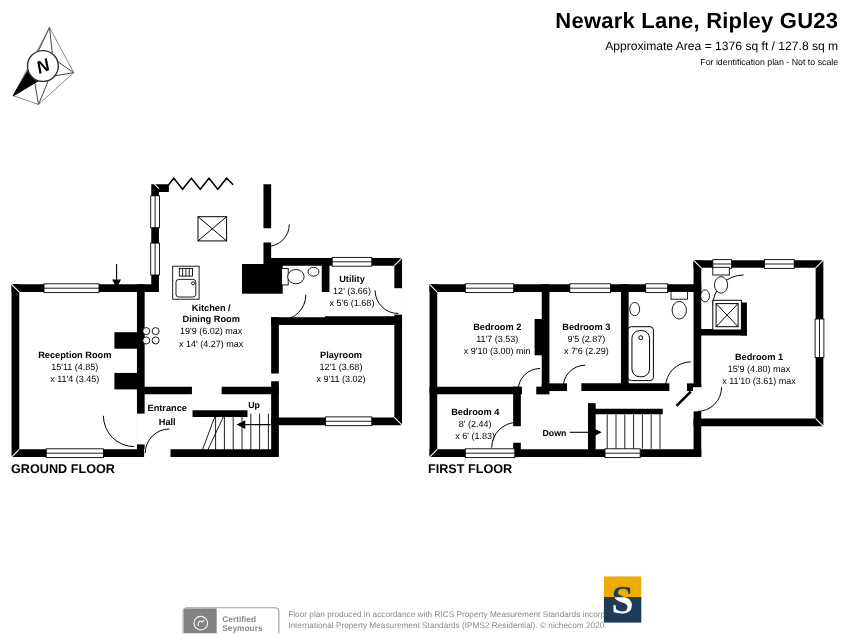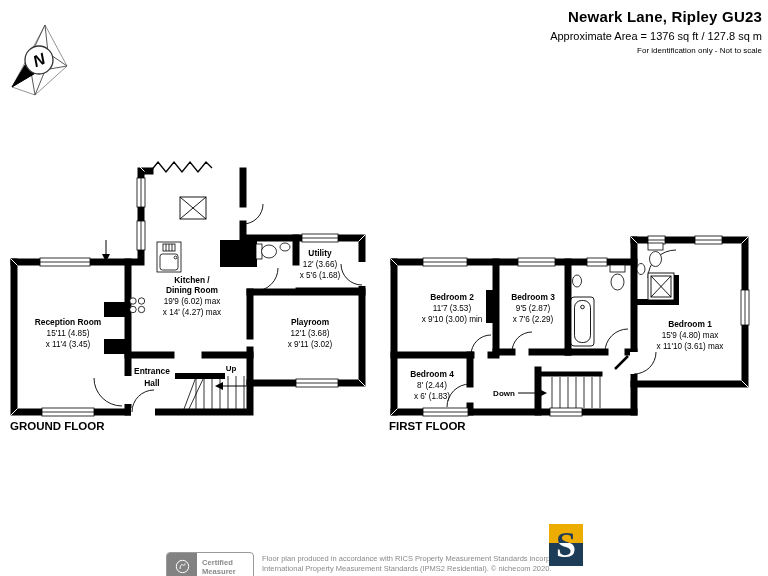--- a/index.html
+++ b/index.html
@@ -1,19 +1,19 @@
 <!DOCTYPE html>
 <html><head>
 <meta charset="utf-8">
 <style>
   html,body{margin:0;padding:0;background:#fff;}
   .page{position:relative;width:768px;height:576px;background:#fff;overflow:hidden;
         font-family:"Liberation Sans",sans-serif;color:#000;}
   .header{position:absolute;top:8px;right:6px;text-align:right;}
-  .header .title{font-size:15px;font-weight:bold;letter-spacing:.2px;}
+  .header .title{font-size:20px;font-weight:bold;letter-spacing:.2px;}
   .header .area{font-size:11px;margin-top:5px;}
   .header .note{font-size:8px;margin-top:4px;}
   svg text{fill:#000;}
   .room-name{font-weight:bold;font-size:8.4px;}
   .room-dim{font-size:8.2px;}
   .floor-label{font-weight:bold;font-size:11.5px;}
   .dir-label{font-weight:bold;font-size:8px;}
   .footer{position:absolute;left:166px;top:552px;display:flex;align-items:flex-start;}
   .badge{width:88px;height:38px;border:1px solid #9a9a9a;border-radius:4px;display:flex;
          overflow:hidden;background:#fff;box-sizing:border-box;}
@@ -34,21 +34,21 @@
   .slogo .bot-half .letter{top:-18.9px;color:#ffffff;}
 </style>
 </head>
 <body>
 
 <div class="page">
 
   <div class="header">
     <div class="title">Newark Lane, Ripley GU23</div>
     <div class="area">Approximate Area = 1376 sq ft / 127.8 sq m</div>
-    <div class="note">For identification only - Not to scale</div>
+    <div class="note">For identification plan - Not to scale</div>
   </div>
 
   <svg style="position:absolute;left:6px;top:16px;" width="66" height="82" viewBox="0 0 66 82">
     <g stroke="#777" stroke-width="0.8" fill="none">
       <line x1="39" y1="9" x2="61" y2="50"></line>
       <line x1="61" y1="50" x2="29" y2="79"></line>
       <line x1="29" y1="79" x2="6" y2="71"></line>
       <line x1="6" y1="71" x2="39" y2="9"></line>
     </g>
     <g stroke="#444" stroke-width="0.9" fill="#fff">
@@ -319,21 +319,21 @@
     <div class="badge">
       <div class="badge-left">
         <svg width="15" height="15" viewBox="0 0 15 15">
           <circle cx="7.5" cy="7.5" r="6.2" fill="none" stroke="#fff" stroke-width="1"></circle>
           <path d="M5,10 C5,6 7,5 8,6 C9,7 10,6 10,4.5" fill="none" stroke="#fff" stroke-width="1"></path>
         </svg>
         <div class="rics-text">RICS</div>
       </div>
       <div class="badge-right">
         <div>Certified</div>
-        <div>Measurer</div>
+        <div>Seymours</div>
         <div>Entrance</div>
       </div>
     </div>
     <div class="disclaimer">
       <div>Floor plan produced in accordance with RICS Property Measurement Standards incorporating</div>
       <div>International Property Measurement Standards (IPMS2 Residential).   © nichecom 2020.</div>
     </div>
   </div>
 
   <div class="slogo">

